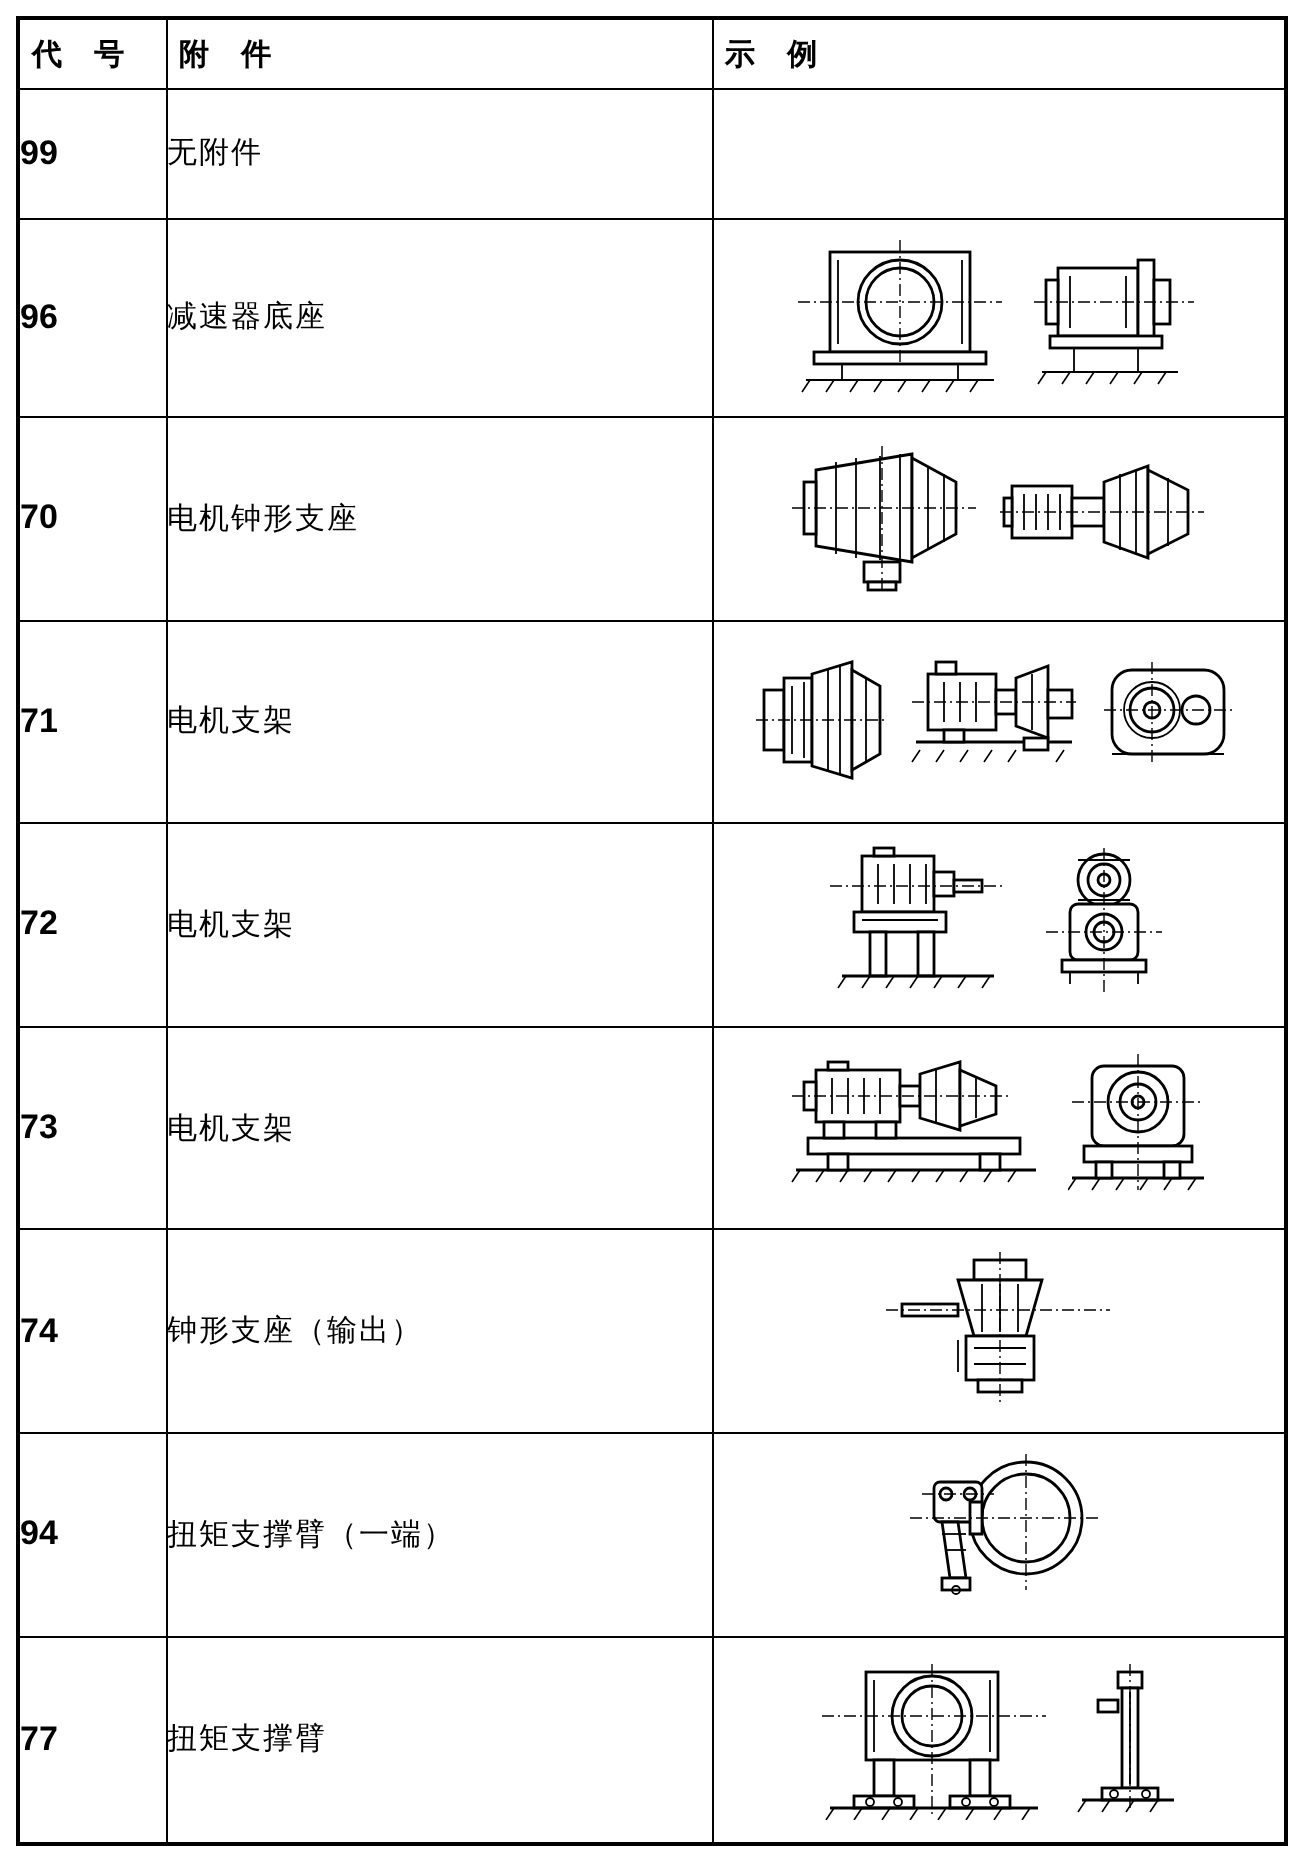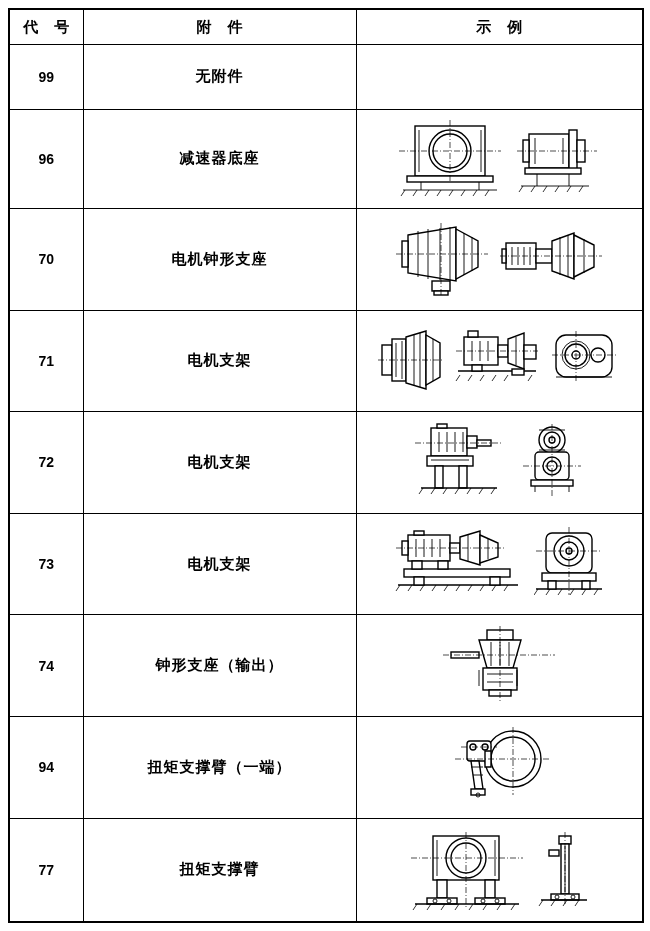--- a/index.html
+++ b/index.html
@@ -25,41 +25,41 @@
     border-collapse: collapse;
     width: 634px;
     height: 915px;
     table-layout: fixed;
     border: 2px solid #000;
   }
   table.spec td, table.spec th {
     border: 1px solid #000;
     padding: 0;
     vertical-align: middle;
-    text-align: center;
+    text-align: left;
   }
   col.c-code { width: 74px; }
   col.c-name { width: 273px; }
   col.c-ex   { width: 287px; }
 
   thead td {
     height: 34px;
     font-weight: bold;
     font-size: 15px;
     letter-spacing: 6px;
   }
   thead td .hdr { display: inline-block; padding-left: 6px; }
 
   td.code {
     font-weight: bold;
-    font-size: 14px;
+    font-size: 17px;
     font-family: "Liberation Sans", sans-serif;
   }
   td.name {
-    font-weight: bold;
+    font-weight: normal;
     font-size: 15px;
     letter-spacing: 1px;
   }
   td.example {
     position: relative;
     padding: 0;
   }
   .exwrap {
     width: 100%;
     height: 100%;

